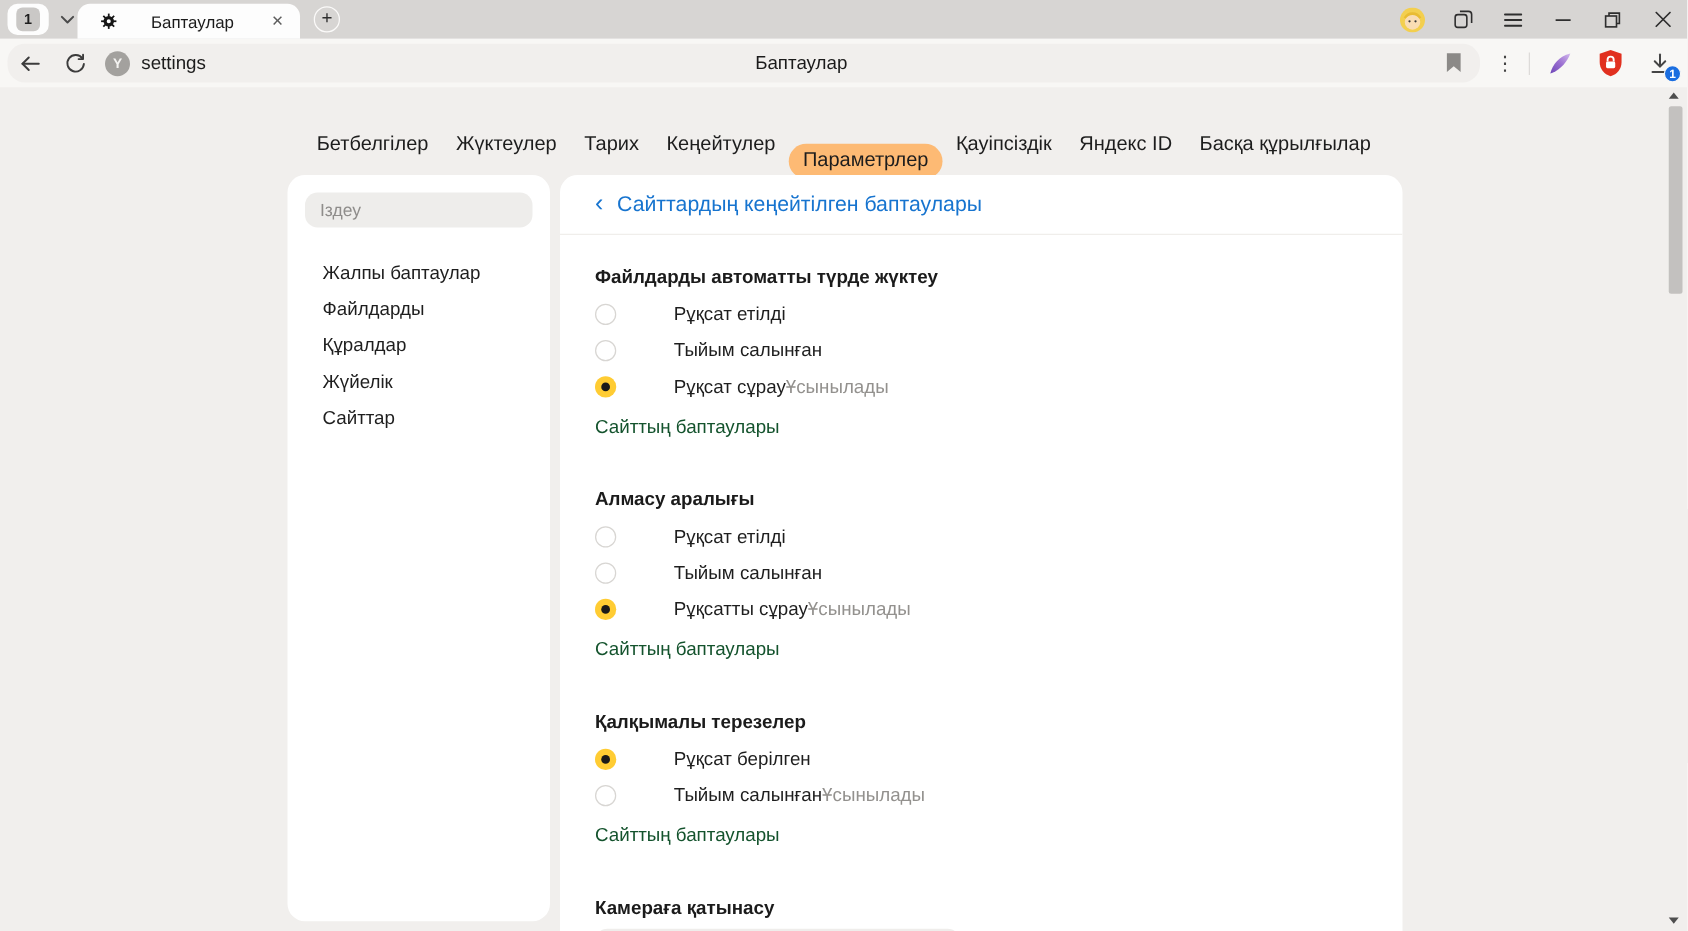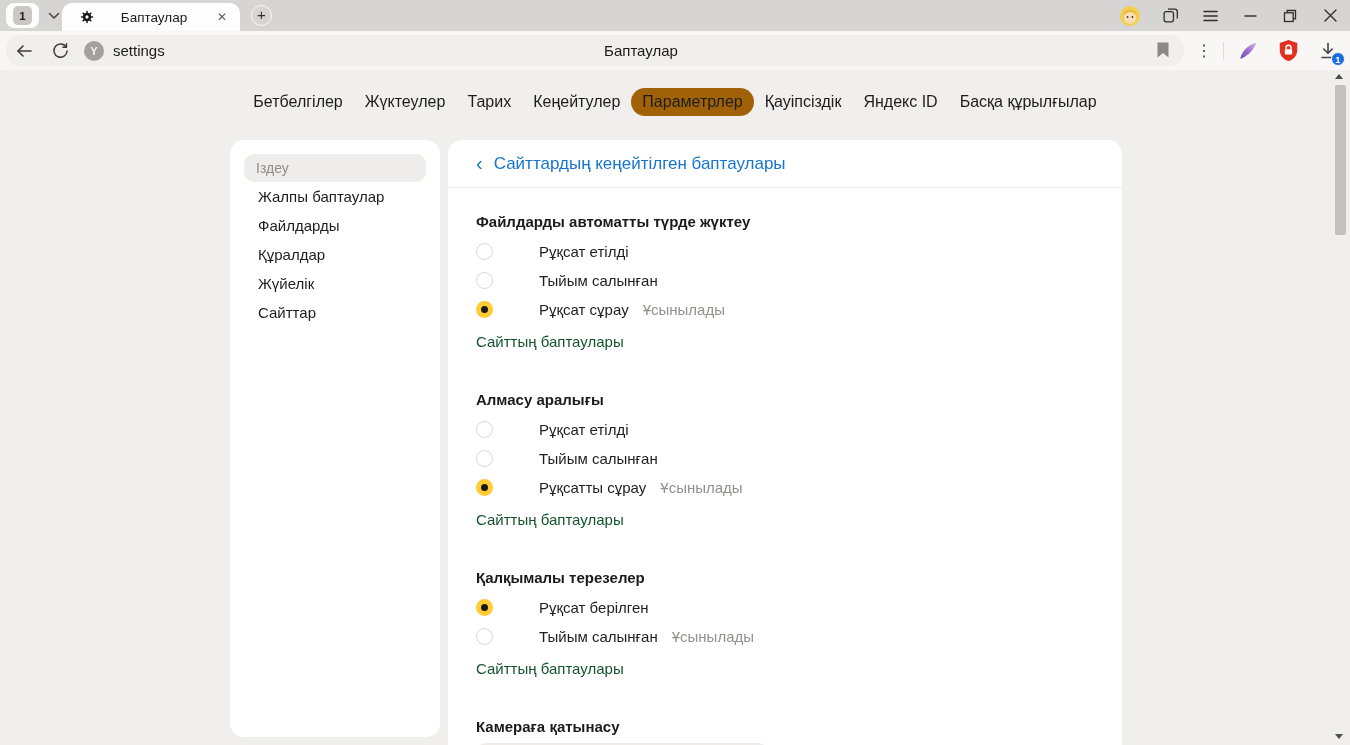--- a/index.html
+++ b/index.html
@@ -40,44 +40,44 @@
   .tool-dots { width:30px; font-size:16px; color:#434343; text-align:center; letter-spacing:0; cursor:pointer; }
   .tool-divider { width:1px; height:18px; background:#dddbd9; margin:0 4px; }
   .dl-badge { position:absolute; right:3px; bottom:4px; width:14px; height:14px; border-radius:50%;
     background:#1b6ee0; color:#fff; font-size:9.5px; font-weight:700; display:flex; align-items:center; justify-content:center;
     border:1.5px solid #f8f7f5; }
 
   
   .content { position:absolute; top:70px; left:0; right:0; bottom:0; background:#f1efed; }
   .nav-tabs { position:absolute; top:18px; left:0; width:100%; display:flex; justify-content:center; align-items:center; }
   .nav-tab { font-size:16px; color:#1d1d1d; padding:5px 11px; border-radius:15px; cursor:pointer; white-space:nowrap; }
-  .nav-tab.active { background:#a16207; }
+  .nav-tab.active { background:#fdba74;margin-top:27px; }
 
   .sidebar { position:absolute; left:230px; top:70px; width:210px; height:597px; background:#fff;
     border-radius:14px; padding:14px; }
   .search-input { width:100%; height:23px; background:#eeedeb; border:none; outline:none; border-radius:10px;
     padding:14px 12px; font-size:14px; color:#1e1e1e; font-family:"Liberation Sans",sans-serif; }
   .search-input::placeholder { color:#8f8d8b; }
-  .side-list { margin-top:0; }
+  .side-list { margin-top:22px; }
   .side-item { height:29px; display:flex; align-items:center; padding-left:14px; font-size:15px; color:#1e1e1e; cursor:pointer; }
 
   .main-card { position:absolute; left:448px; top:70px; width:674px; bottom:0; background:#fff;
     border-radius:14px 14px 0 0; overflow:hidden; }
   .card-header { height:48px; display:flex; align-items:center; padding:0 28px; border-bottom:1px solid #f0eeeb;
     color:#1774cf; font-size:17px; cursor:pointer; }
   .back-chevron { font-size:20px; margin-right:11px; line-height:1; padding-bottom:2px; }
   .card-body { padding:23px 28px 0; }
   .section { margin-bottom:37px; }
   .section-title { font-size:15px; font-weight:700; color:#1b1b1b; margin-bottom:5px; line-height:21px; }
   .option { height:29px; display:flex; align-items:center; cursor:pointer; }
   .radio { width:17px; height:17px; border-radius:50%; border:1.5px solid #d8d6d3; background:#fff; margin-right:11px; flex:none; }
   .radio.selected { border:none; background:#ffcc33; position:relative; }
   .radio.selected::after { content:''; position:absolute; inset:5px; background:#191919; border-radius:50%; }
   .option-label { font-size:15px; color:#1e1e1e; line-height:1;margin-left:35px; }
-  .option-hint { font-size:15px; color:#93918e; margin-left:14px; line-height:1; }
+  .option-hint { font-size:15px; color:#93918e; line-height:1; }
   .site-link { margin-top:7px; font-size:15px; color:#14532d; line-height:21px; cursor:pointer; width:max-content; }
   .camera-select { margin-top:6px; width:292px; height:34px; background:#efedeb; border-radius:10px;
     display:flex; align-items:center; gap:7px; padding:0 12px; font-size:13.5px; color:#1e1e1e; cursor:pointer; }
 
   
   .scroll-up { position:absolute; top:74px; right:7px; width:0; height:0;
     border-left:4px solid transparent; border-right:4px solid transparent; border-bottom:5px solid #4e4e4e; cursor:pointer; }
   .scroll-thumb { position:absolute; top:85px; right:4px; width:11px; height:150px; background:#c3c1bf; border-radius:2px; cursor:pointer; }
   .scroll-down { position:absolute; bottom:6px; right:7px; width:0; height:0;
     border-left:4px solid transparent; border-right:4px solid transparent; border-top:5px solid #4e4e4e; cursor:pointer; }

